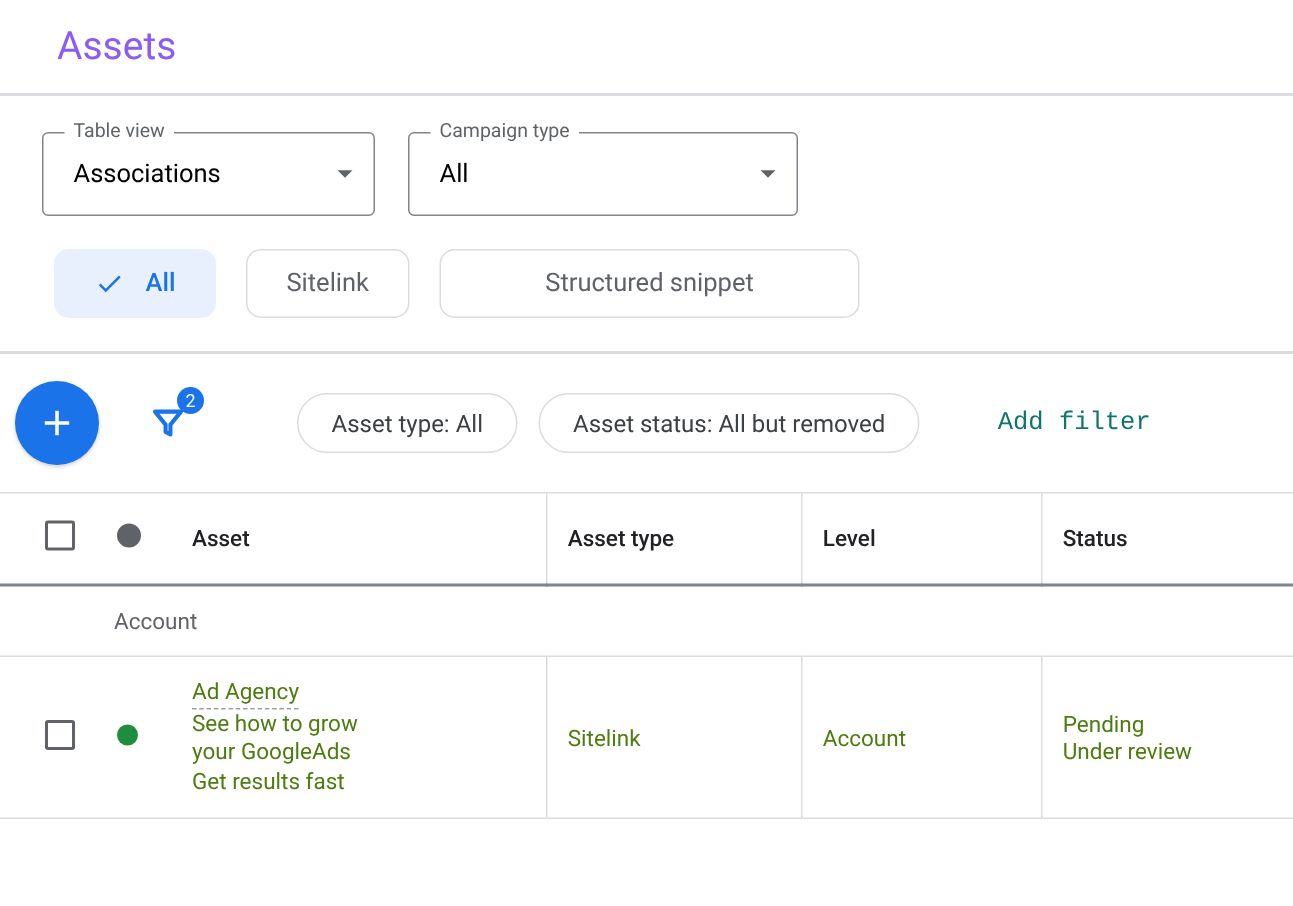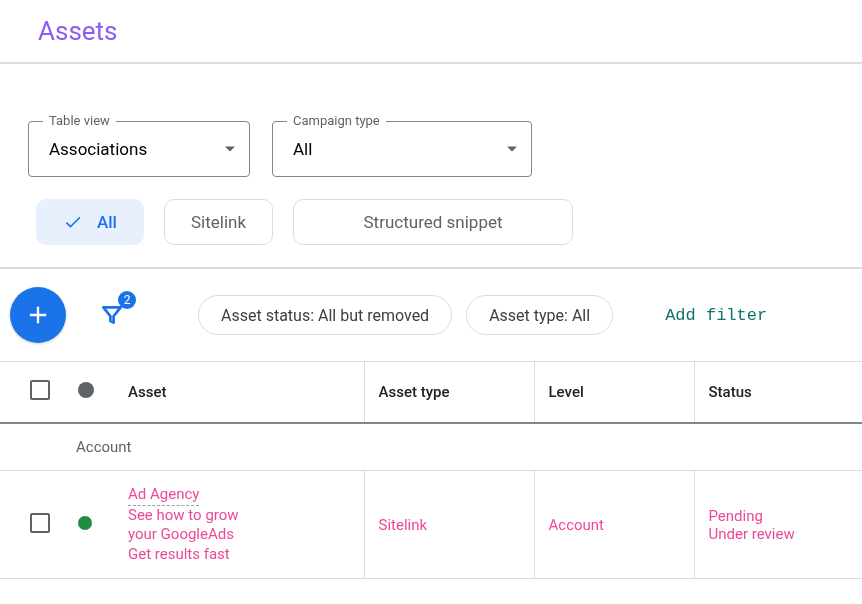--- a/index.html
+++ b/index.html
@@ -17,21 +17,20 @@
   .page-title {
     font-size: 26px;
     font-weight: 400;
     color: #8b5cf6;
     margin: 0;
   }
   .filters-row {
     display: flex;
     gap: 22px;
     padding: 24px 0 0 28px;
-    margin-top: 33px;
   }
   .select-field {
     position: relative;
     border: 1px solid #80868b;
     border-radius: 4px;
     height: 56px;
     display: flex;
     align-items: center;
     padding: 0 40px 0 20px;
     cursor: pointer;
@@ -183,21 +182,21 @@
     width: 14px; height: 14px;
     border-radius: 50%;
     background: #1e8e3e;
     display: inline-block;
   }
   td {
     padding: 14px;
     border-right: 1px solid #dadce0;
     vertical-align: middle;
     font-size: 15px;
-    color: #ec4899;
+    color: #4d7c0f;
   }
   td:last-child { border-right: none; }
   tbody tr { border-bottom: 1px solid #dadce0; }
   .col-check { width: 58px; text-align: center; padding-left: 30px;}
   .col-dot { width: 50px; text-align: left; }
   .col-asset { width: 250px; }
   .col-type { width: 170px; }
   .col-level { width: 160px; }
   .group-row td {
     padding: 14px 14px 14px 76px;
@@ -253,22 +252,22 @@
         <path d="M19 13h-6v6h-2v-6H5v-2h6V5h2v6h6v2z"></path>
       </svg>
   </div>
   <div class="filter-icon">
     <svg width="26" height="26" viewBox="0 0 24 24">
       <path d="M4 5h16l-6.5 8v6l-3-1.5V13L4 5z" stroke="#1a73e8" fill="none" stroke-linejoin="round"></path>
     </svg>
     <span class="badge">2</span>
   </div>
   <div class="pill-group">
+    <div class="pill">Asset type: All</div>
     <div class="pill">Asset status: All but removed</div>
-    <div class="pill">Asset type: All</div>
   </div>
   <div class="add-filter">Add filter</div>
 </div>
 
 <table>
   <thead>
     <tr>
       <th class="col-check" style="border-right:none;"><span class="checkbox"></span></th>
       <th class="col-dot" style="border-right:none;"><span class="dot-grey"></span></th>
       <th class="col-asset">Asset</th>

